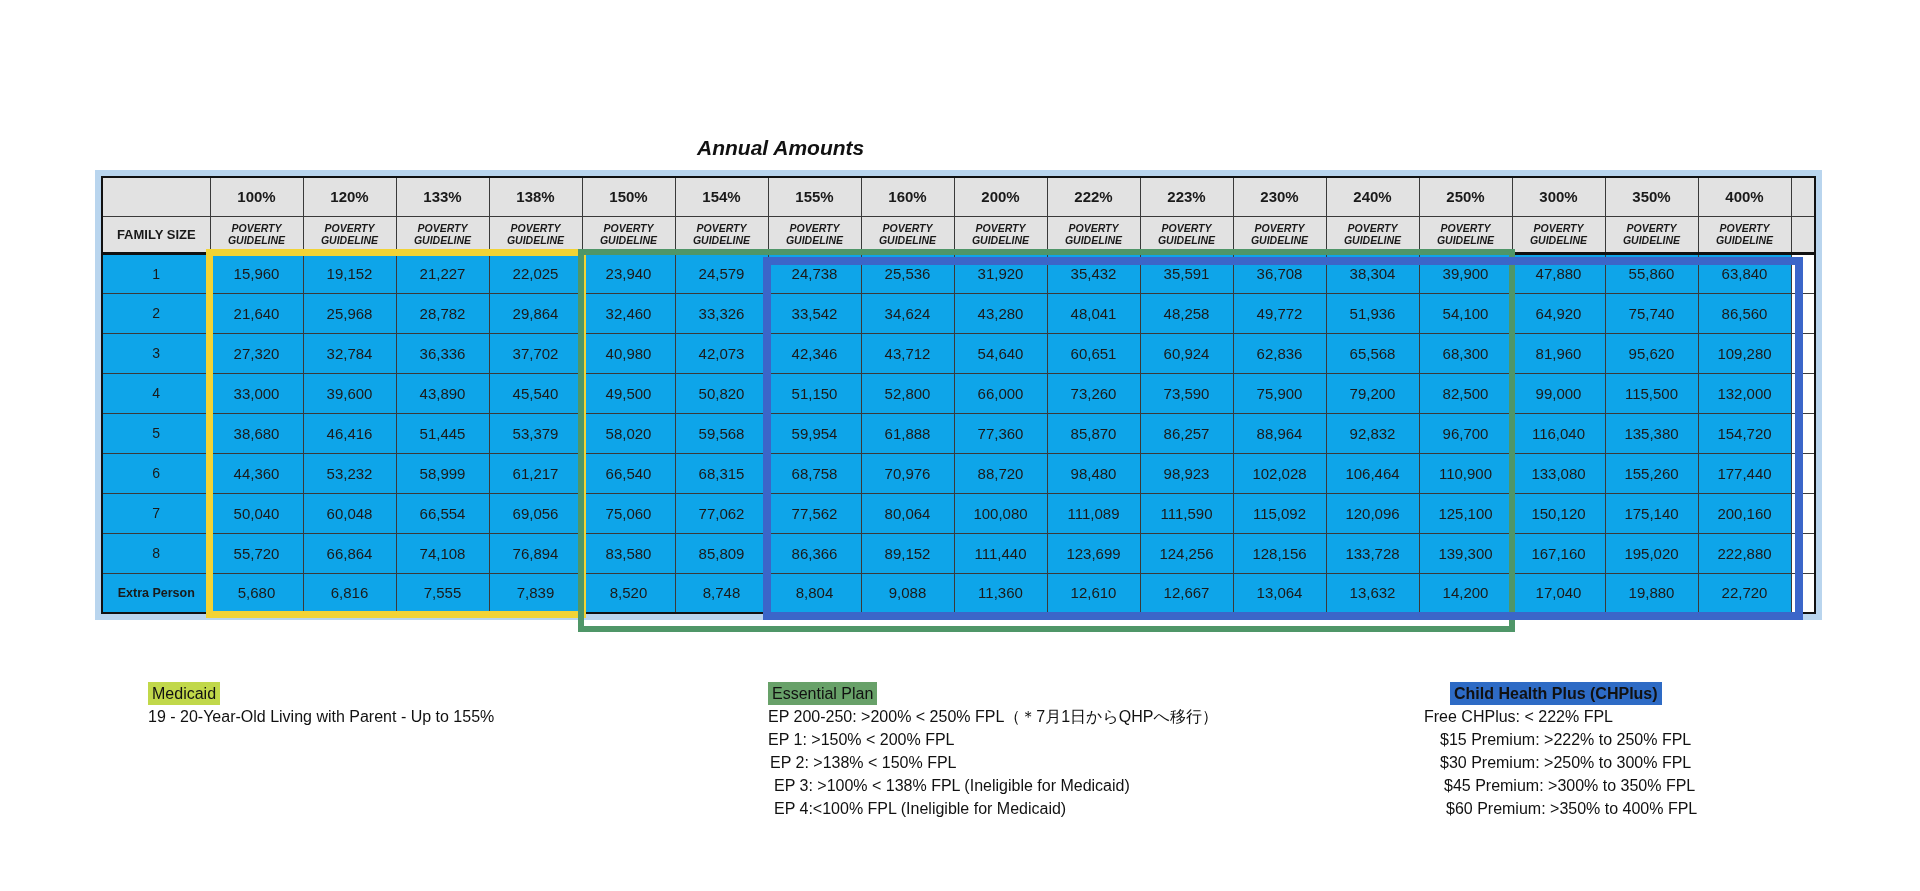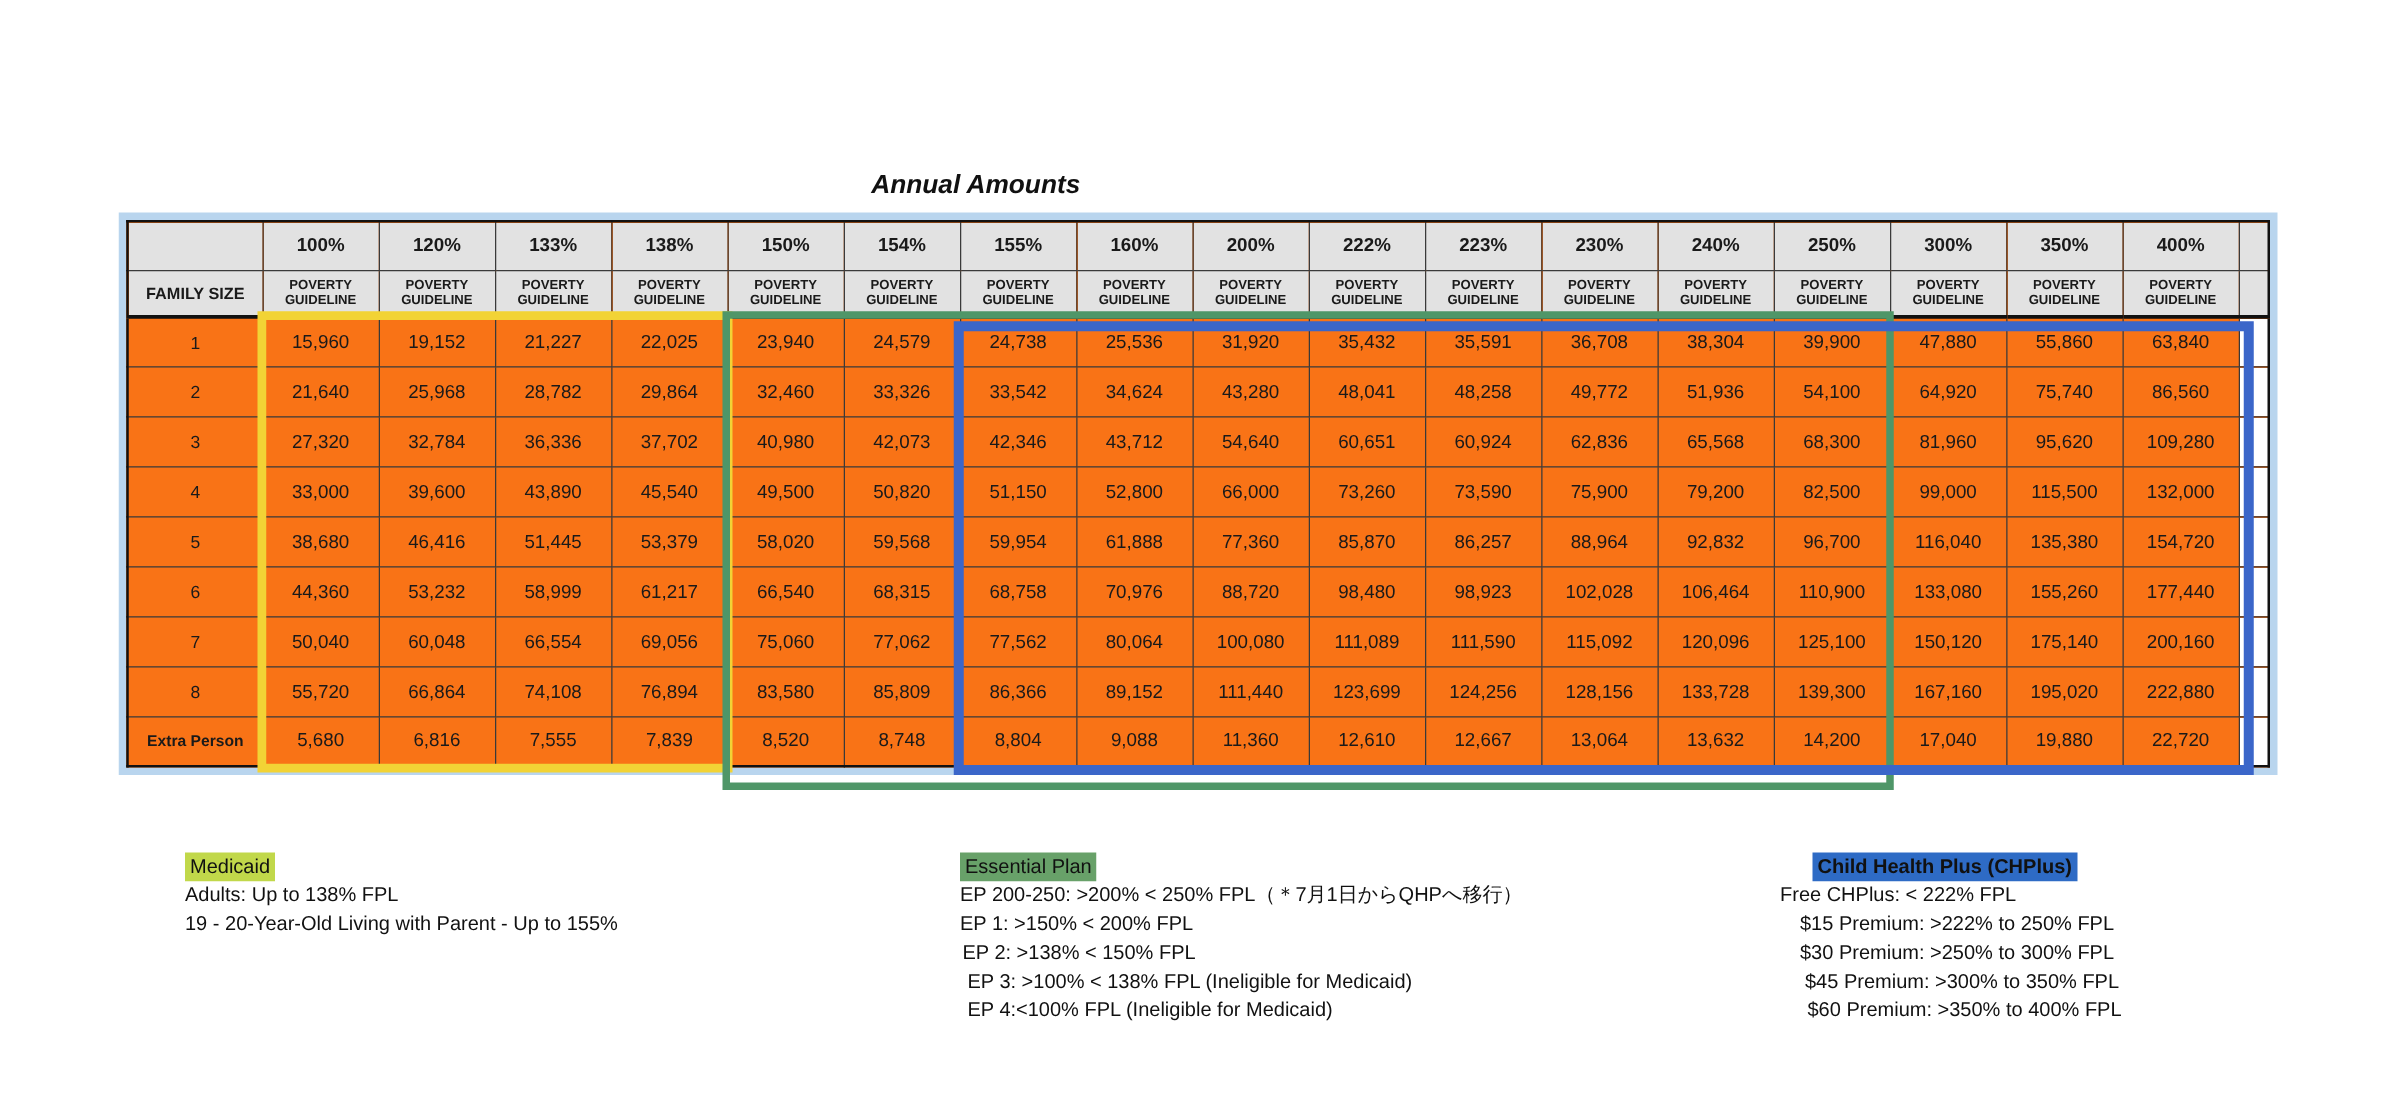--- a/index.html
+++ b/index.html
@@ -24,27 +24,27 @@
          font-size:24px;font-weight:bold;color:#111;letter-spacing:0.2px;}
   .title .hl-y{background:var(--title-hl-yellow);padding:1px 3px 4px 3px;}
   .title .hl-b{background:var(--title-hl-blue);padding:1px 3px 4px 3px;}
   .title .hl-g{background:var(--title-hl-green);padding:1px 3px 4px 3px;}
 
   .subtitle{position:absolute;left:697px;top:136px;font-size:21px;
             font-weight:bold;font-style:italic;color:#111;}
 
   .table-wrap{position:absolute;left:95px;top:170px;border:6px solid var(--frame-blue);}
   table.income{border-collapse:collapse;table-layout:fixed;width:1713px;
-               border:2px solid #111;background:#f97316;}
+               border:2px solid #111;background:#0ea5e9;}
   table.income th, table.income td{border:1px solid #3a3a3a;text-align:center;
                vertical-align:middle;padding:0;color:#1a1a1a;overflow:hidden;}
   tr.hdr1 th{height:39px;background:var(--header-bg);font-size:15px;font-weight:bold;}
   tr.hdr2 th{height:37px;background:var(--header-bg);border-bottom:3px solid #111;}
   tr.hdr2 th.fam{font-size:13px;font-weight:bold;}
-  tr.hdr2 th.pg{font-size:10.5px;font-weight:bold;line-height:1.18;}
+  tr.hdr2 th.pg{font-size:10.5px;font-weight:bold;line-height:1.18;font-style:italic;}
   tbody td{height:40px;font-size:15px;}
   tbody td.rowlabel{font-size:14px;}
   tbody td.rowlabel.bold{font-size:12.5px;font-weight:bold;}
   tbody td.extra, tr.hdr1 th.extra, tr.hdr2 th.extra{background:#fff;}
   tr.hdr1 th.extra, tr.hdr2 th.extra{background:var(--header-bg);}
 
   .overlay{position:absolute;pointer-events:none;background:transparent;}
   .yellow-box{left:105px;top:73px;width:380px;height:369px;
               border:7px solid var(--medicaid-yellow);z-index:3;}
   .green-box{left:477px;top:73px;width:937px;height:383px;
@@ -329,21 +329,21 @@
           </tr>
         </tbody>
     </table>
     <div class="overlay yellow-box"></div>
     <div class="overlay green-box"></div>
     <div class="overlay blue-box"></div>
   </div>
 
   <div class="legend legend-medicaid">
     <span class="lbl">Medicaid</span>
-  <span class="line">Adults: Up to 138% FPL</span><span class="line">19 - 20-Year-Old Living with Parent - Up to 155%</span></div>
+  <span class="line">19 - 20-Year-Old Living with Parent - Up to 155%</span></div>
 
   <div class="legend legend-ep">
     <span class="lbl">Essential Plan</span>
   <span class="line">EP 200-250: &gt;200% &lt; 250% FPL（＊7月1日からQHPへ移行）</span><span class="line">EP 1: &gt;150% &lt; 200% FPL</span><span class="line" style="margin-left: 2px;">EP 2: &gt;138% &lt; 150% FPL</span><span class="line" style="margin-left: 6px;">EP 3: &gt;100% &lt; 138% FPL (Ineligible for Medicaid)</span><span class="line" style="margin-left: 6px;">EP 4:&lt;100% FPL (Ineligible for Medicaid)</span></div>
 
   <div class="legend legend-chp">
     <span class="lbl">Child Health Plus (CHPlus)</span>
   <span class="line">Free CHPlus: &lt; 222% FPL</span><span class="line" style="margin-left: 16px;">$15 Premium: &gt;222% to 250% FPL</span><span class="line" style="margin-left: 16px;">$30 Premium: &gt;250% to 300% FPL</span><span class="line" style="margin-left: 20px;">$45 Premium: &gt;300% to 350% FPL</span><span class="line" style="margin-left: 22px;">$60 Premium: &gt;350% to 400% FPL</span></div>
 
 </div>

